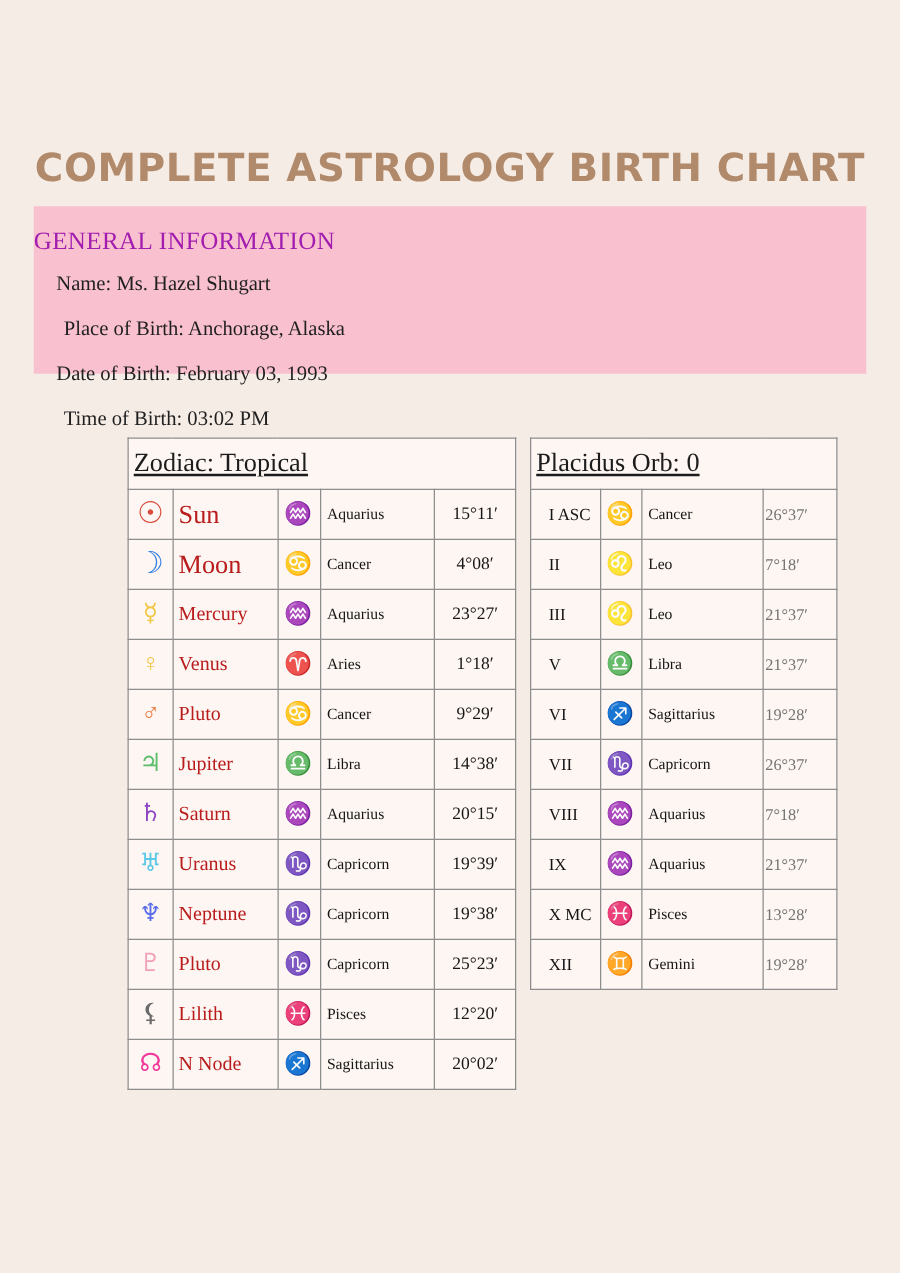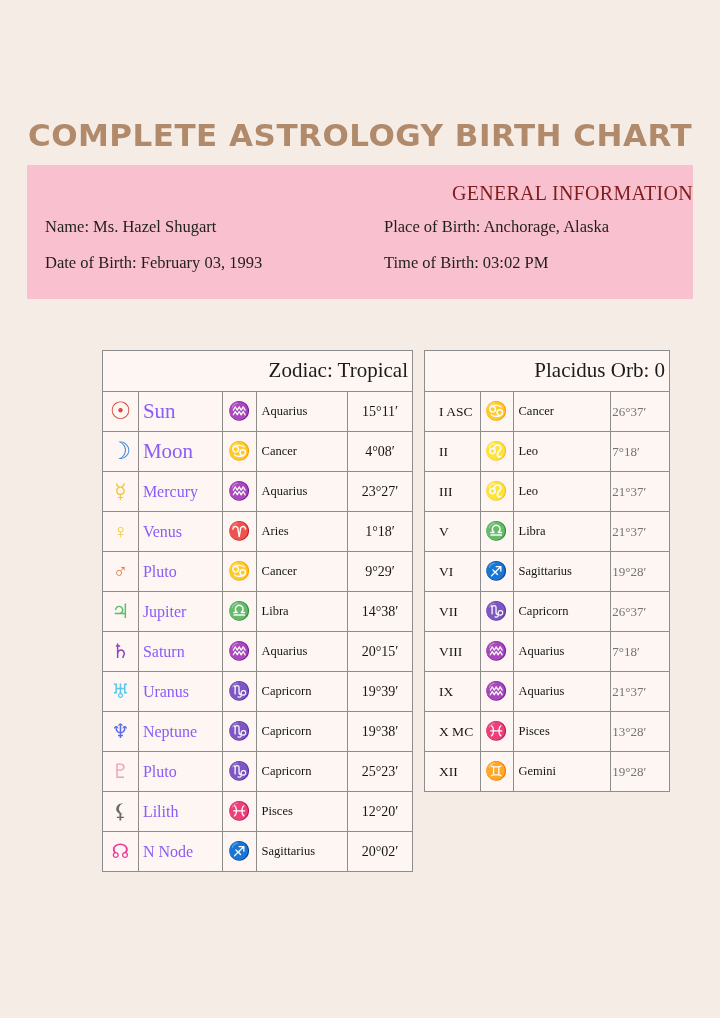--- a/index.html
+++ b/index.html
@@ -30,32 +30,32 @@
   }
 
   
   .info-band {
     position: absolute;
     left: 27px; top: 165px;
     width: 666px; height: 134px;
     background: #f9c0cf;
   }
   .info-heading {
-    text-align: right;
+    text-align: left;
     font-size: 20px;
-    color: #7f1d1d;
+    color: #a21caf;
     padding-top: 17px;
     letter-spacing: 0.3px;
   }
   .info-grid {
     position: absolute;
     left: 0; top: 52px;
     width: 666px;
     display: grid;
-    grid-template-columns: 1fr 1fr;
+    grid-template-columns: 1fr;
     row-gap: 16px;
   }
   .info-cell {
     font-size: 16.5px;
     color: #1f1f1f;
     padding-left: 18px;
   }
   .info-cell.col2 { padding-left: 24px; }
 
   
@@ -66,33 +66,34 @@
     align-items: flex-start;
   }
 
   table {
     border-collapse: collapse;
     background: #fdf6f2;
   }
   table, th, td { border: 1px solid #8d8d8d; }
 
   .tbl-head {
-    text-align: right;
+    text-align: left;
     font-size: 21px;
     font-weight: normal;
     color: #1c1c1c;
     padding: 7px 4px 8px;
     background: #fdf6f2;
+    text-decoration: underline;
   }
 
   
   .planets { width: 311px; }
   .planets td { height: 40px; vertical-align: middle; }
   .planets .c-glyph  { width: 36px;  text-align: center; font-size: 20px; }
-  .planets .c-name   { width: 84px;  font-size: 16px; padding-left: 4px; color: #8b5cf6; }
+  .planets .c-name   { width: 84px;  font-size: 16px; padding-left: 4px; color: #b91c1c; }
   .planets .c-zglyph { width: 34px;  text-align: center; font-size: 18px; }
   .planets .c-sign   { width: 92px;  font-size: 12.5px; padding-left: 5px; color: #151515; }
   .planets .c-deg    { width: 65px;  font-size: 14px; text-align: center; color: #151515; }
 
   
   .planets tr.big .c-name { font-size: 21px; }
   .planets tr.big .c-glyph { font-size: 24px; }
 
   
   .houses { width: 246px; margin-left: 11px; }

